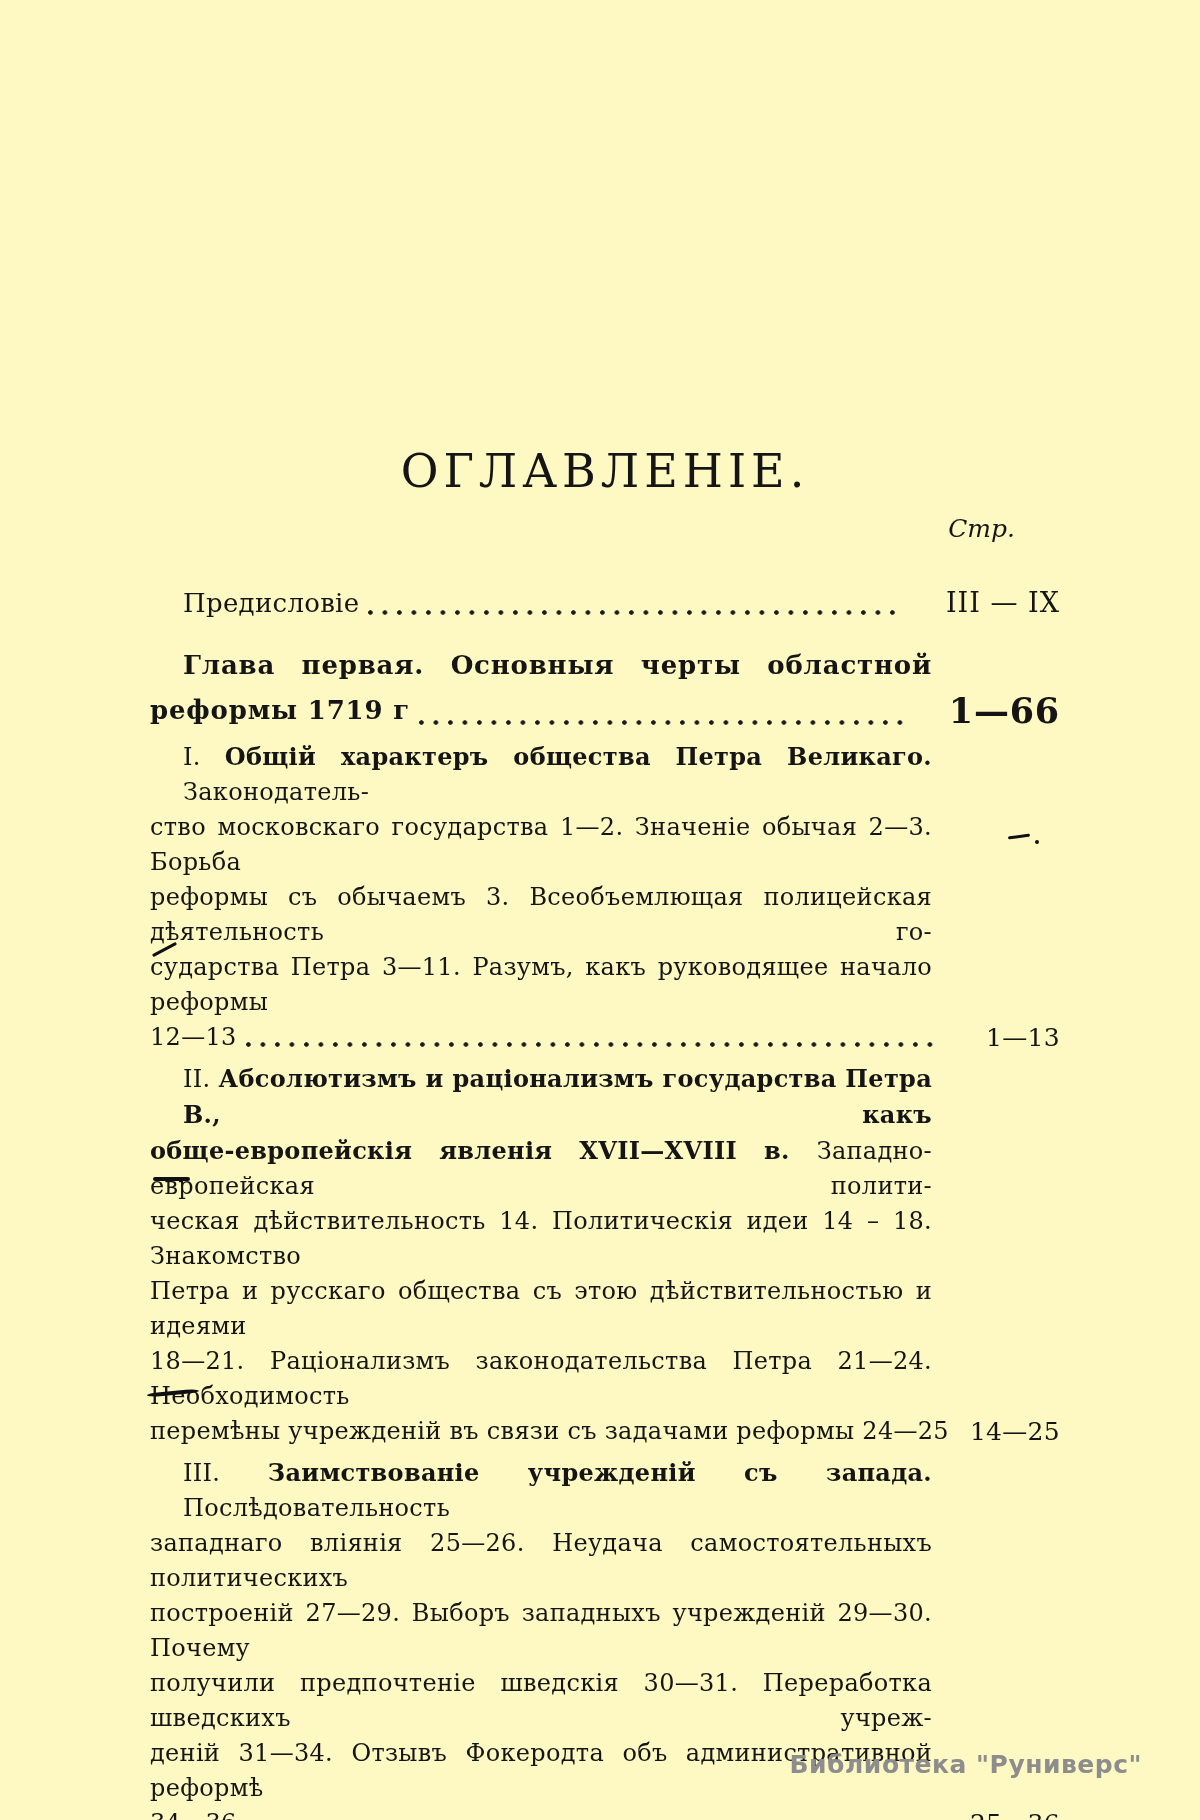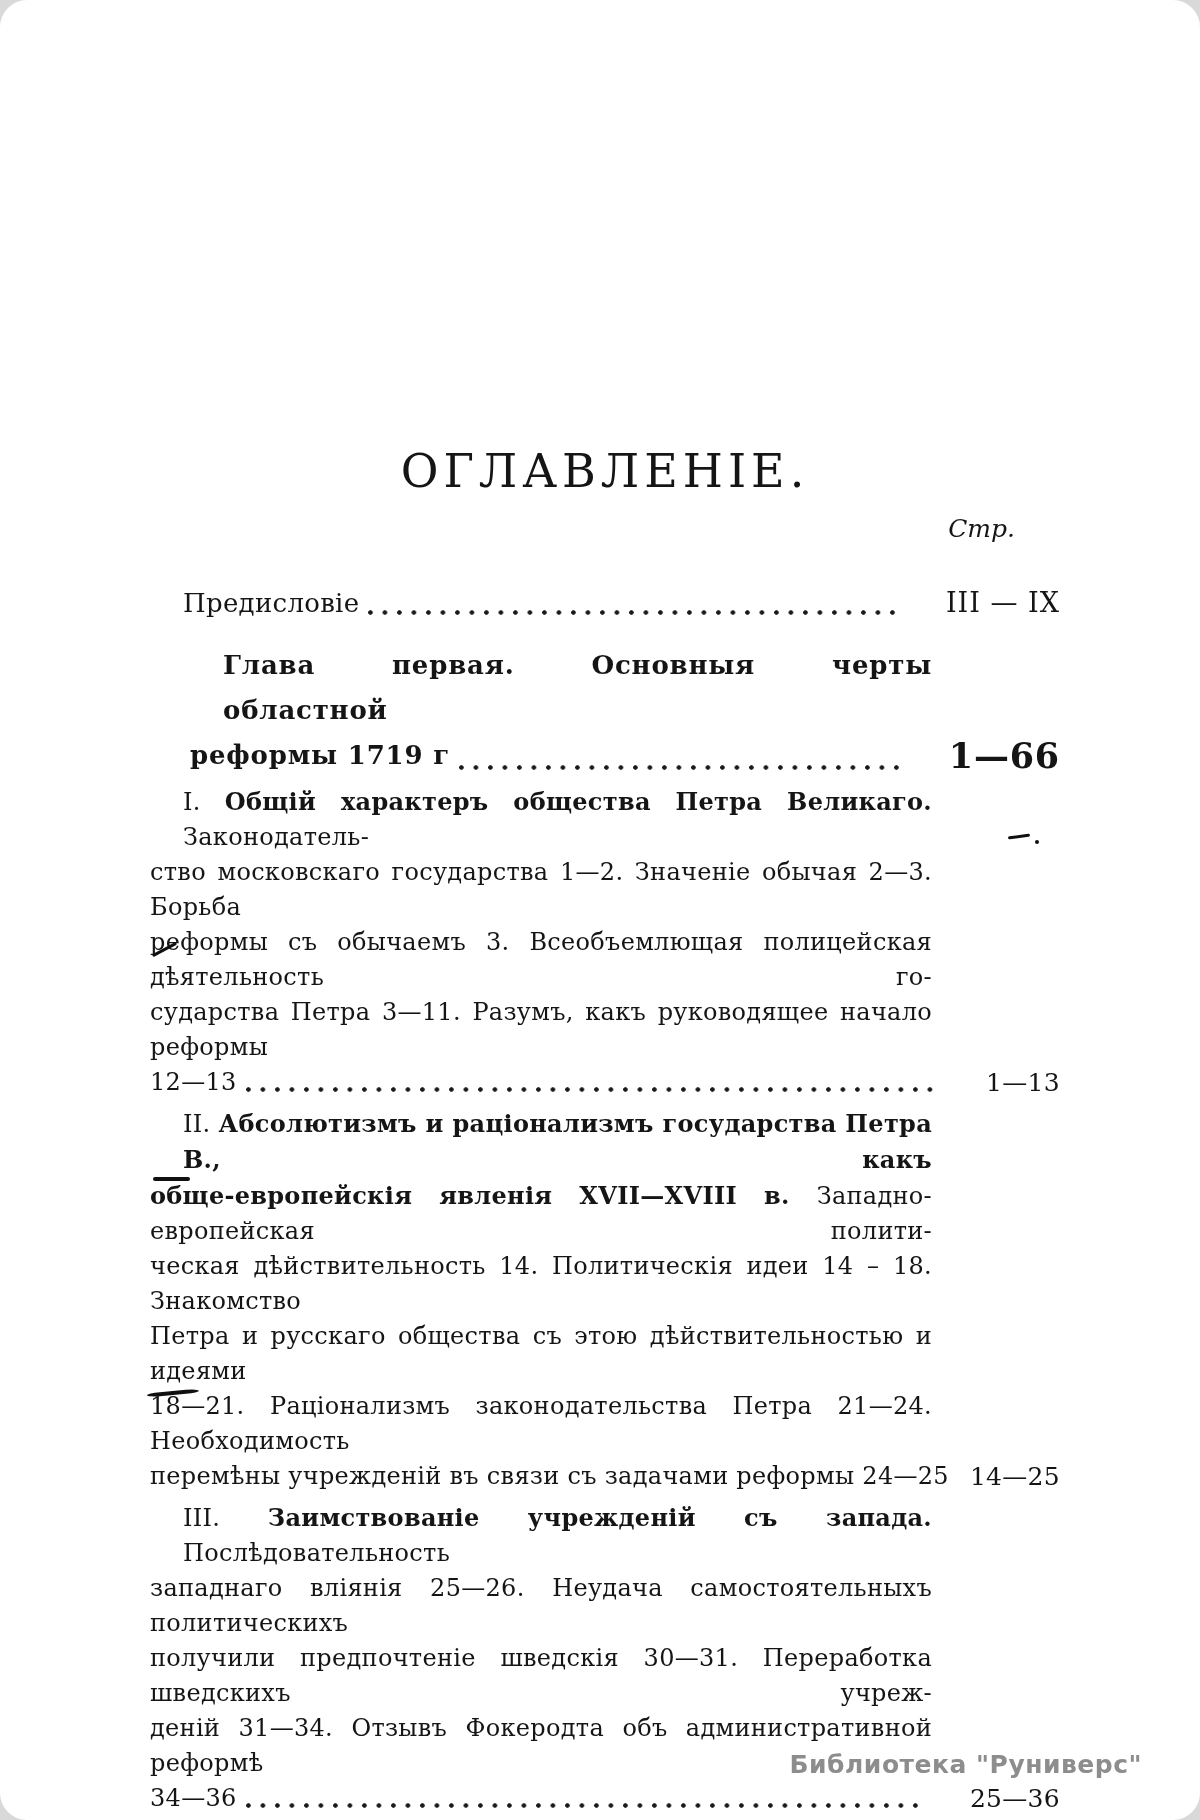--- a/index.html
+++ b/index.html
@@ -1,31 +1,31 @@
 <!DOCTYPE html>
 <html><head>
 <meta charset="utf-8">
 <style>
   html,body{margin:0;padding:0;background:#d9d9d9;}
   .sheet{
-    position:relative;width:1200px;height:1820px;background:#ffffff;
-    overflow:hidden;color:#151515;font-family:"DejaVu Serif",serif;border-radius:27px;
+    position:relative;width:1200px;height:1820px;background:#fef9c3;
+    overflow:hidden;color:#151515;font-family:"DejaVu Serif",serif;
   }
   .content{position:absolute;left:150px;top:445px;width:910px;}
   .title{
     margin:0;font-size:46px;line-height:52px;font-weight:400;
     text-align:center;letter-spacing:5px;white-space:nowrap;
   }
   .str{
     margin-top:18px;font-style:italic;font-size:25px;line-height:28px;
     text-align:right;padding-right:45px;
   }
   .paragraph{margin-top:6px;}
   .paragraph.preface{margin-top:40px;}
-  .paragraph.chapter{margin-top:20px;margin-left:40px;}
+  .paragraph.chapter{margin-top:20px;}
   .line{font-size:24px;line-height:35px;letter-spacing:0.3px;}
   .preface .line{font-size:26px;line-height:40px;}
   .chapter .line{font-size:26px;line-height:45px;font-weight:bold;letter-spacing:0.8px;}
   .justify{text-align:justify;text-align-last:justify;padding-right:128px;}
   .chapter .justify{word-spacing:8px;}
   .indent{padding-left:33px;}
   .flexline{display:flex;align-items:center;}
   .flexline .text{white-space:nowrap;flex:0 0 auto;}
   .leader{flex:1 1 auto;min-width:20px;position:relative;align-self:stretch;}
   .leader.dots::after{
@@ -91,20 +91,21 @@
           <div class="line justify"><span class="text"><span>18—21. Раціонализмъ законодательства Петра 21—24. Необходимость</span></span></div>
           <div class="line flexline">
             <span class="text"><span>перемѣны учрежденій въ связи съ задачами реформы 24—25</span></span>
             <span class="leader dots"></span>
             <span class="page">14—25</span>
           </div>
         </div>
         <div class="paragraph section">
           <div class="line indent justify"><span class="text"><span>III. </span><span class="b">Заимствованіе учрежденій съ запада. </span><span>Послѣдовательность</span></span></div>
           <div class="line justify"><span class="text"><span>западнаго вліянія 25—26. Неудача самостоятельныхъ политическихъ</span></span></div>
+          <div class="line justify"><span class="text"><span>построеній 27—29. Выборъ западныхъ учрежденій 29—30. Почему</span></span></div>
           <div class="line justify"><span class="text"><span>получили предпочтеніе шведскія 30—31. Переработка шведскихъ учреж-</span></span></div>
           <div class="line justify"><span class="text"><span>деній 31—34. Отзывъ Фокеродта объ административной реформѣ</span></span></div>
           <div class="line flexline">
             <span class="text"><span>34—36</span></span>
             <span class="leader dots"></span>
             <span class="page">25—36</span>
           </div>
         </div>
       </div>
   </div>

